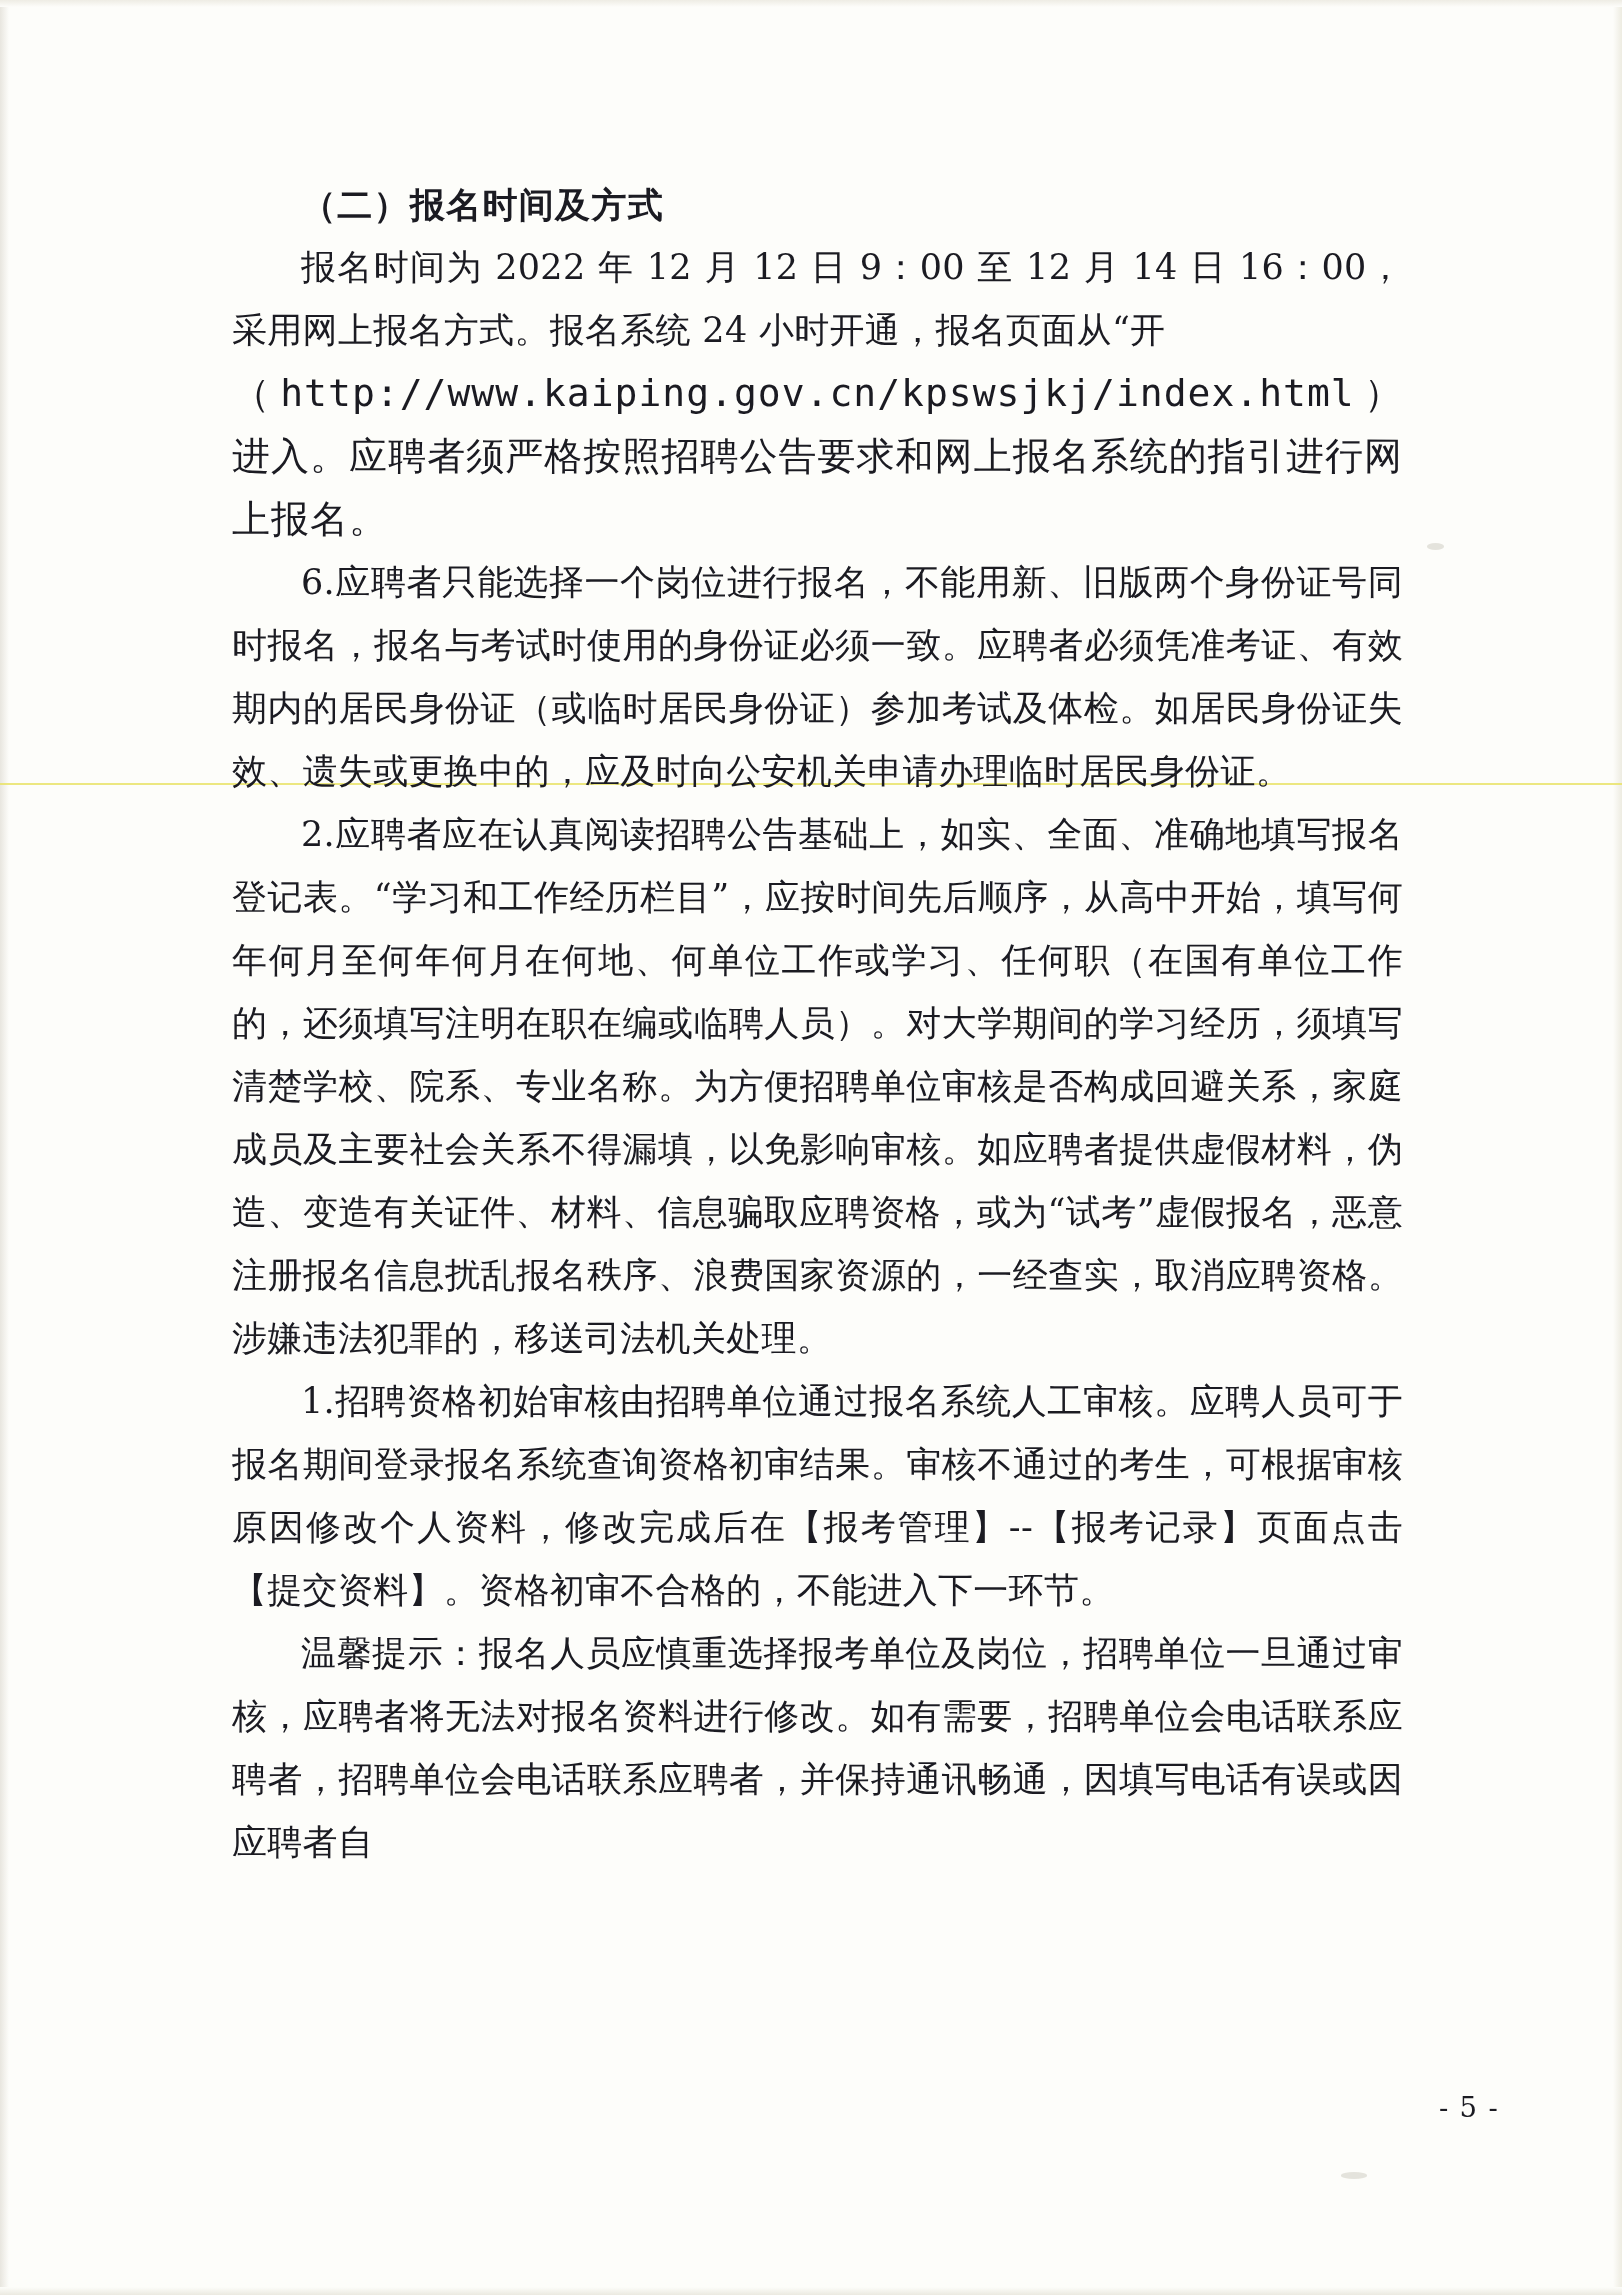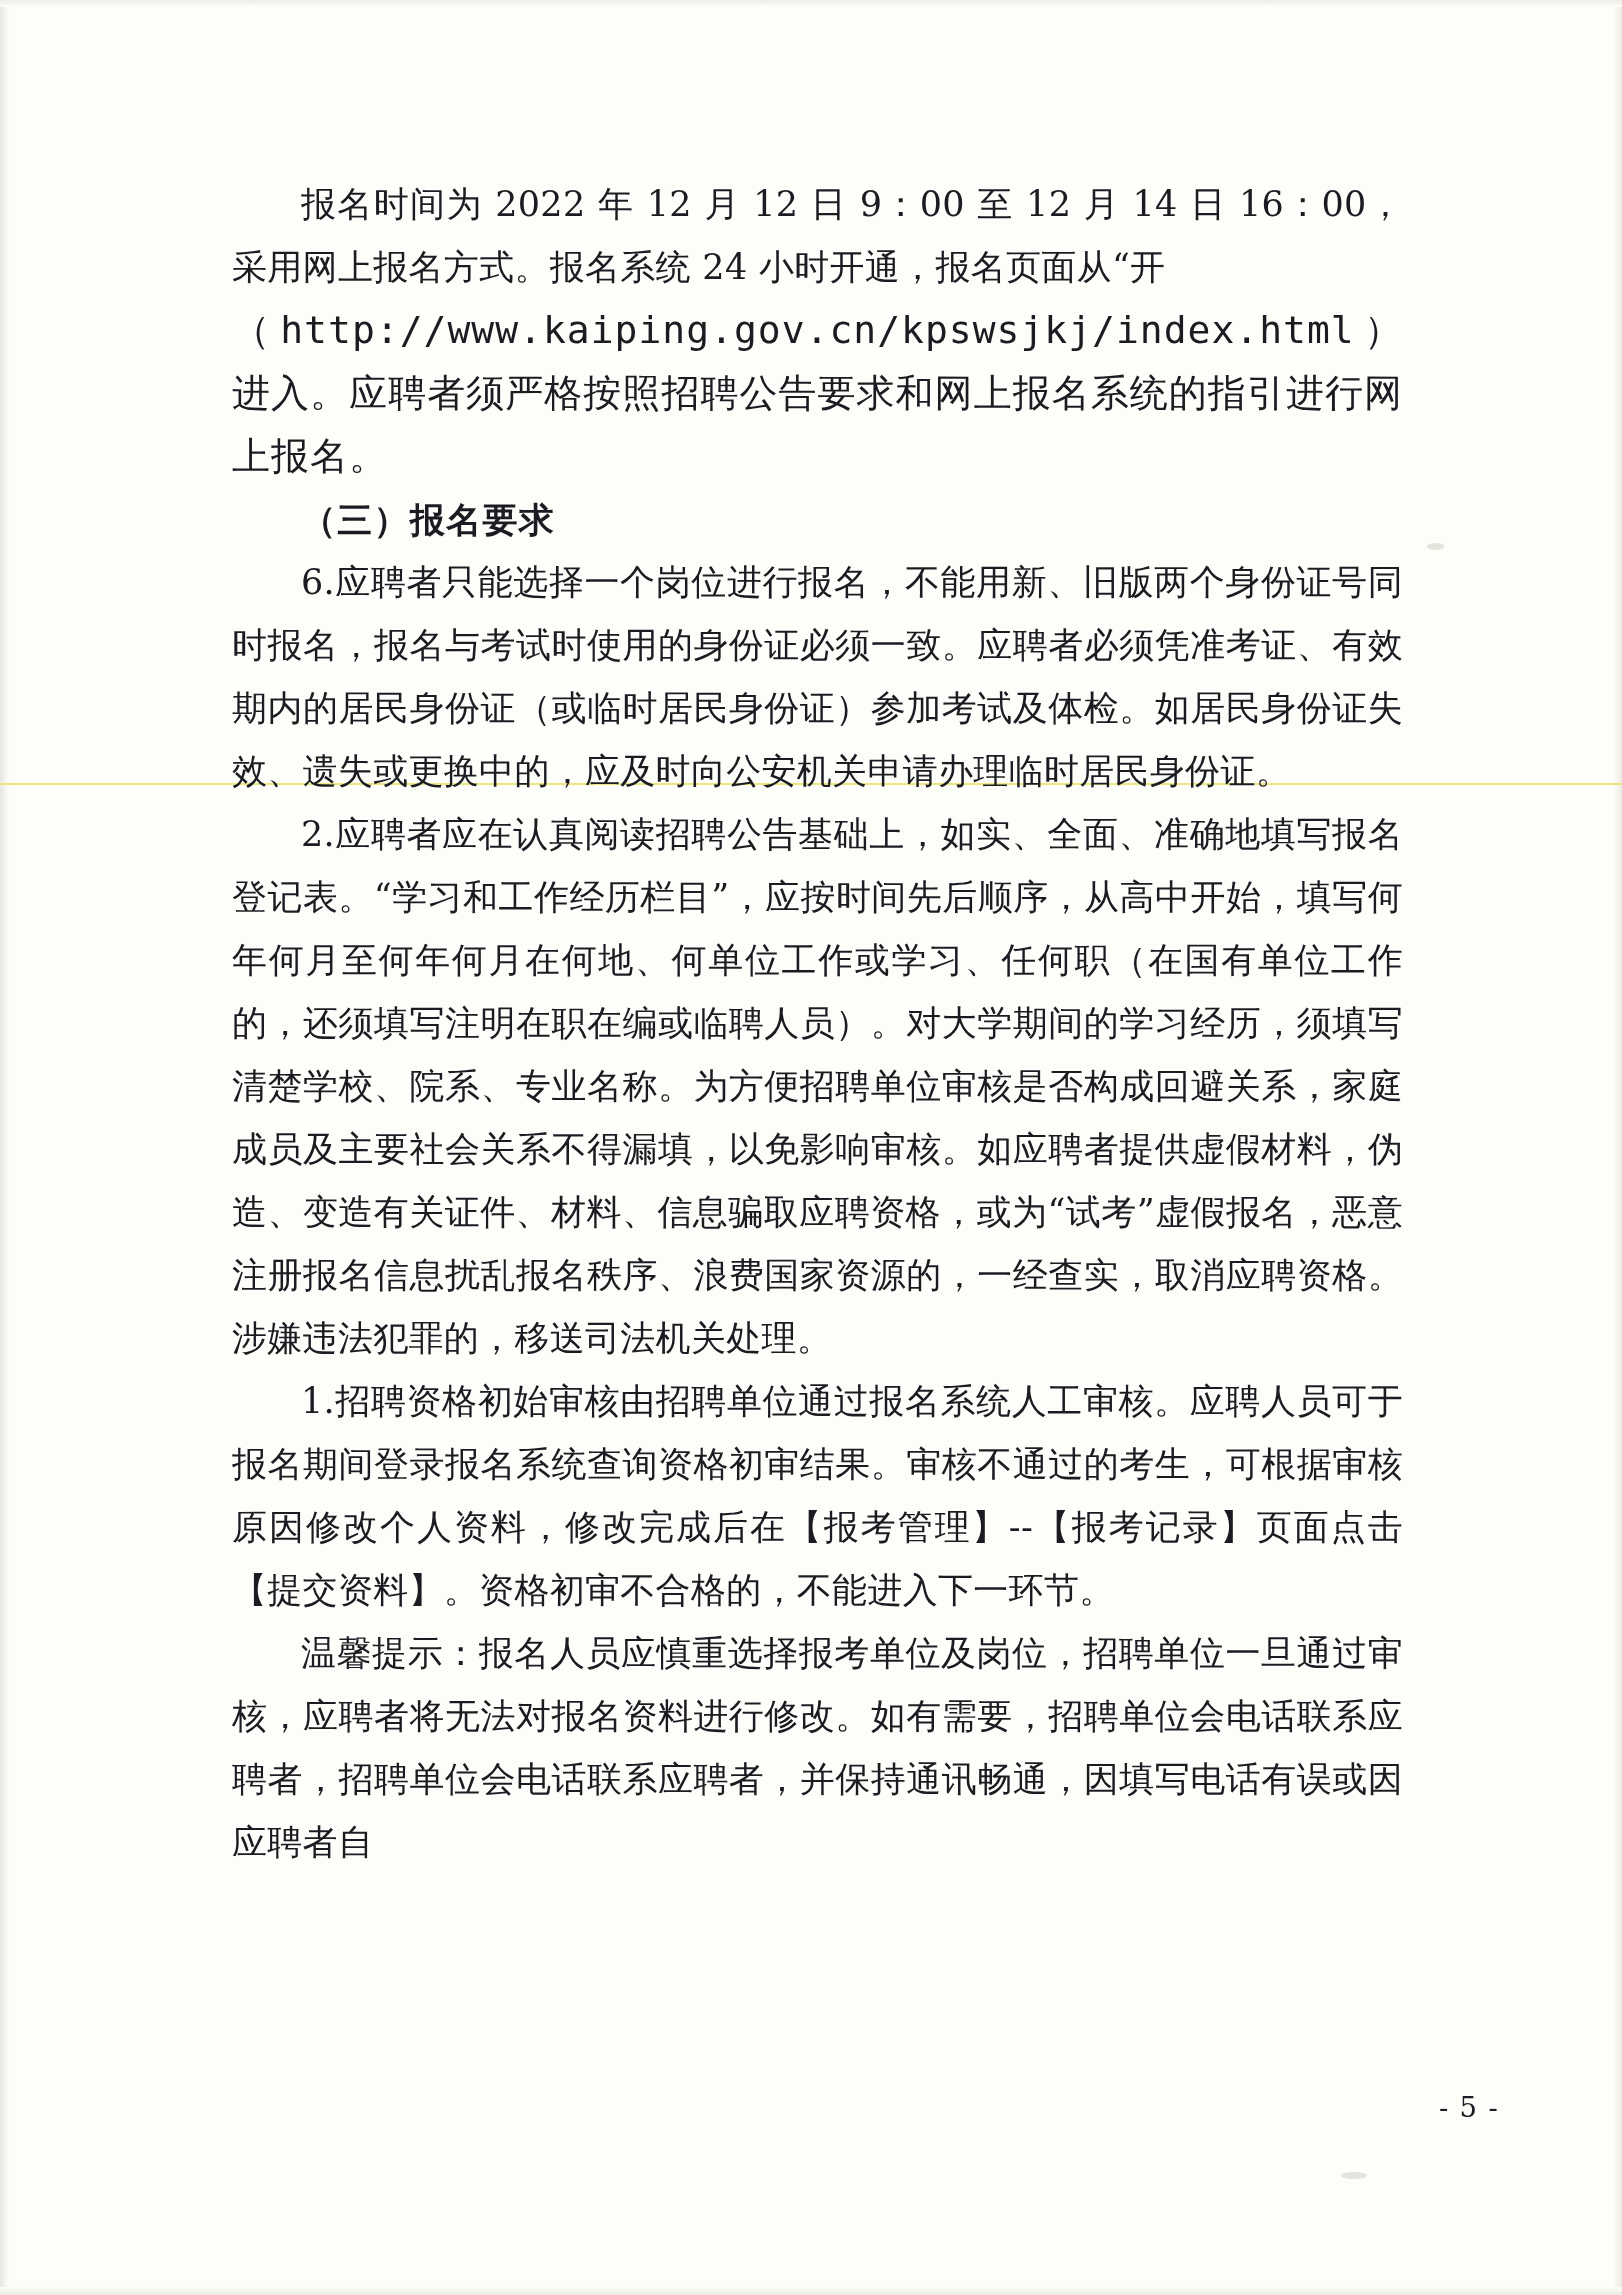--- a/index.html
+++ b/index.html
@@ -113,27 +113,27 @@
   <div class="page-edge-right"></div>
   <div class="page-edge-top"></div>
   <div class="page-edge-bottom"></div>
   <div class="scan-line"></div>
 
   <div class="smudge" style="left:1427px; top:543px;"></div>
   <div class="smudge" style="left:1341px; top:2172px; width:26px;"></div>
 
   <div class="content">
 
+    <p class="heading">（二）报名时间及方式</p>
 
     <p class="indent">报名时间为 2022 年 12 月 12 日 9：00 至 12 月 14 日 16：00，采用网上报名方式。报名系统 24 小时开通，报名页面从“开</p>
 
 
     <p class="url">（http://www.kaiping.gov.cn/kpswsjkj/index.html）进入。应聘者须严格按照招聘公告要求和网上报名系统的指引进行网上报名。</p>
 
-    <p class="heading">（三）报名要求</p>
 
     <p class="indent">6.应聘者只能选择一个岗位进行报名，不能用新、旧版两个身份证号同时报名，报名与考试时使用的身份证必须一致。应聘者必须凭准考证、有效期内的居民身份证（或临时居民身份证）参加考试及体检。如居民身份证失效、遗失或更换中的，应及时向公安机关申请办理临时居民身份证。</p>
 
     <p class="indent">2.应聘者应在认真阅读招聘公告基础上，如实、全面、准确地填写报名登记表。“学习和工作经历栏目”，应按时间先后顺序，从高中开始，填写何年何月至何年何月在何地、何单位工作或学习、任何职（在国有单位工作的，还须填写注明在职在编或临聘人员）。对大学期间的学习经历，须填写清楚学校、院系、专业名称。为方便招聘单位审核是否构成回避关系，家庭成员及主要社会关系不得漏填，以免影响审核。如应聘者提供虚假材料，伪造、变造有关证件、材料、信息骗取应聘资格，或为“试考”虚假报名，恶意注册报名信息扰乱报名秩序、浪费国家资源的，一经查实，取消应聘资格。涉嫌违法犯罪的，移送司法机关处理。</p>
 
 
     <p class="indent">1.招聘资格初始审核由招聘单位通过报名系统人工审核。应聘人员可于报名期间登录报名系统查询资格初审结果。审核不通过的考生，可根据审核原因修改个人资料，修改完成后在【报考管理】--【报考记录】页面点击【提交资料】。资格初审不合格的，不能进入下一环节。</p>
 
     <p class="indent">温馨提示：报名人员应慎重选择报考单位及岗位，招聘单位一旦通过审核，应聘者将无法对报名资料进行修改。如有需要，招聘单位会电话联系应聘者，招聘单位会电话联系应聘者，并保持通讯畅通，因填写电话有误或因应聘者自</p>
 

